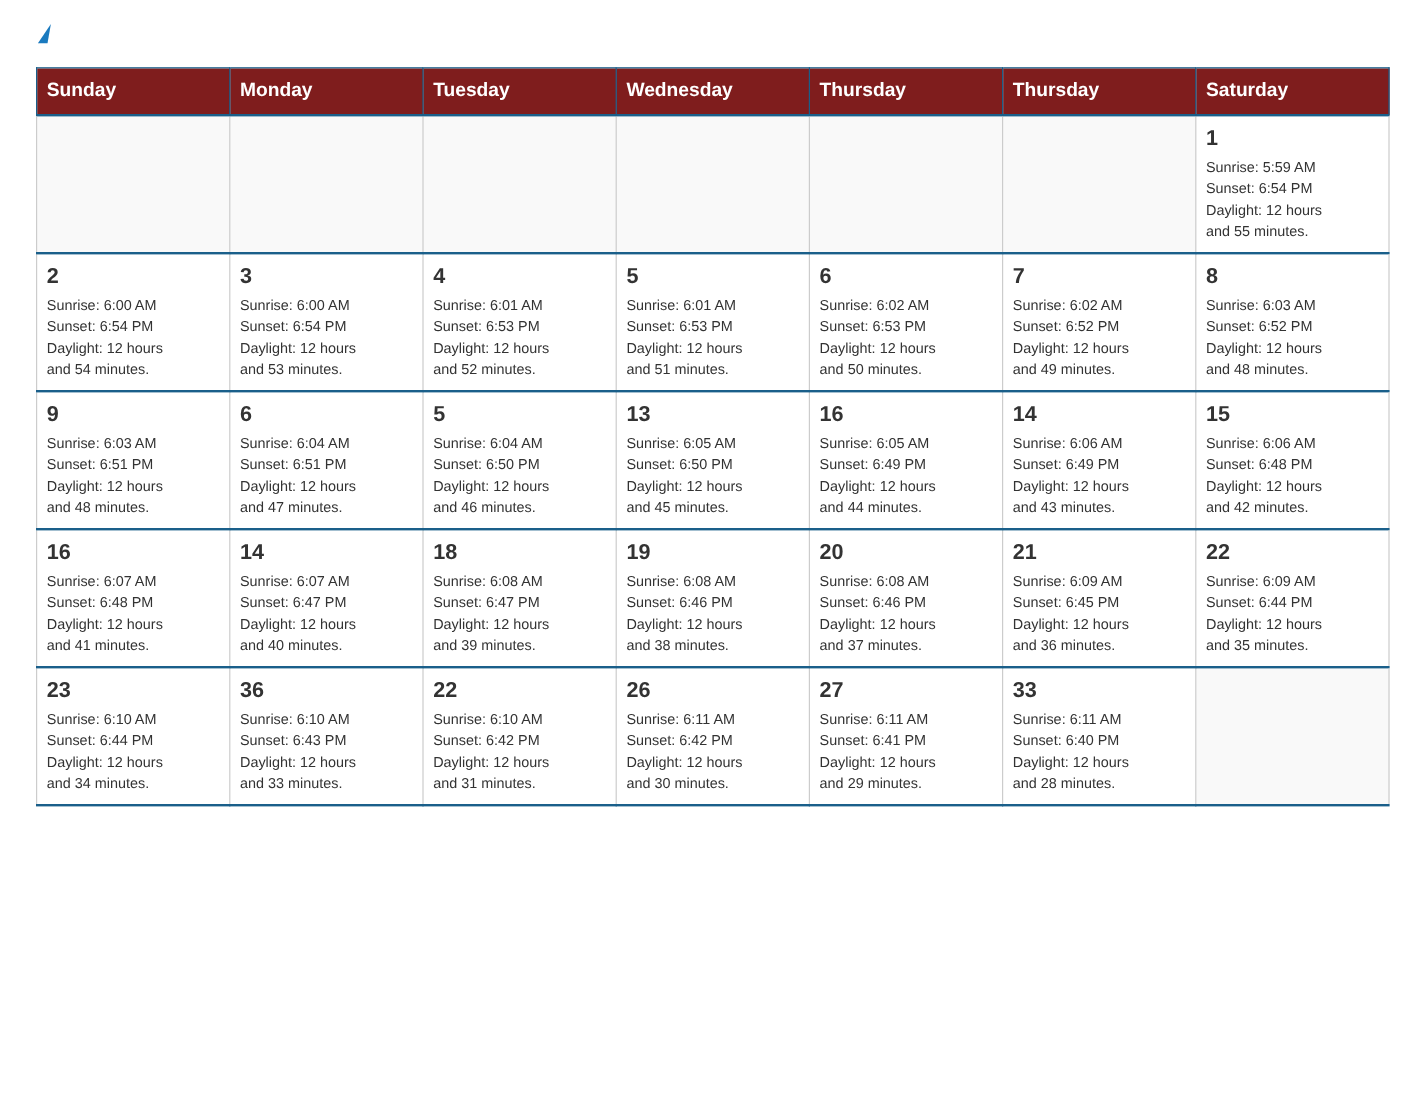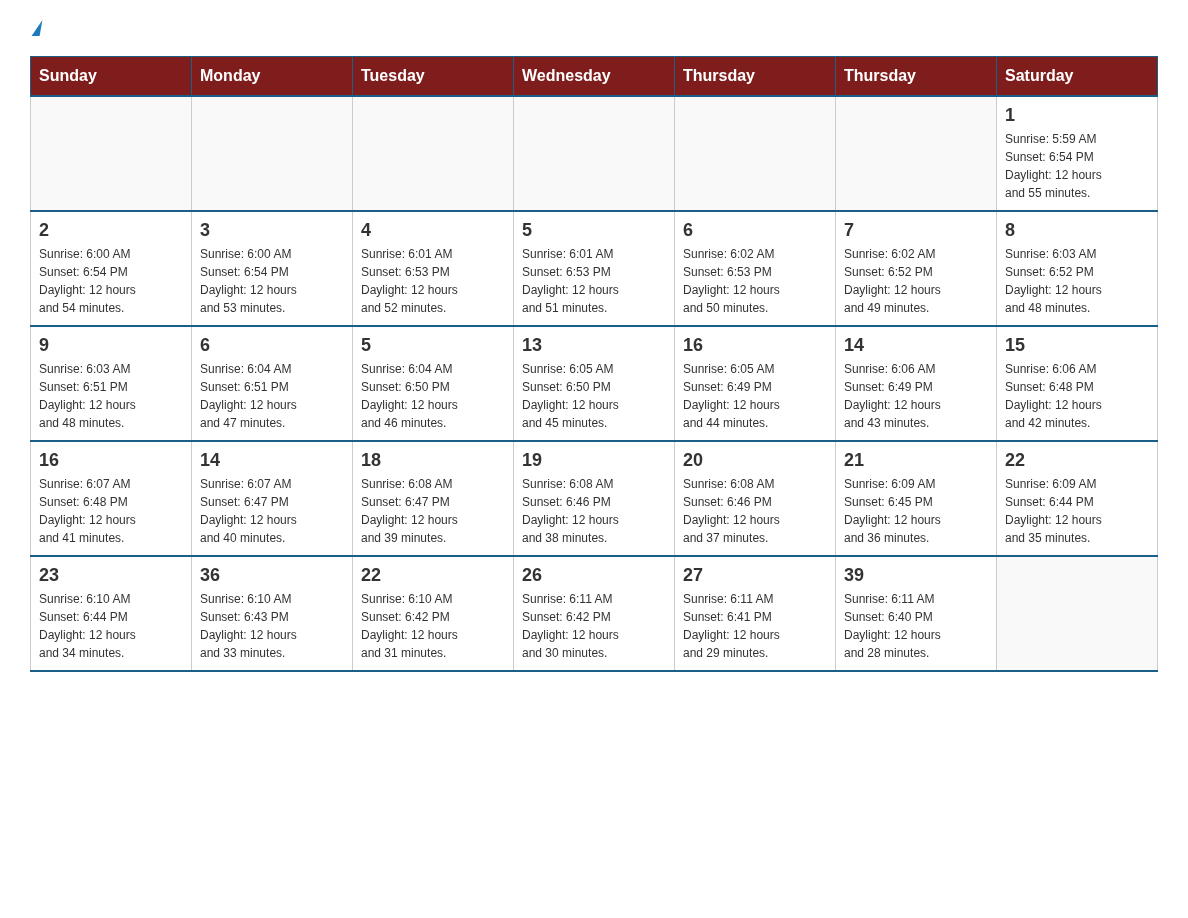--- a/index.html
+++ b/index.html
@@ -322,21 +322,21 @@
 and 30 minutes.</div>
         </td>
         <td>
           <div class="day-number">27</div>
           <div class="day-info" style="white-space: pre-line;">Sunrise: 6:11 AM
 Sunset: 6:41 PM
 Daylight: 12 hours
 and 29 minutes.</div>
         </td>
         <td>
-          <div class="day-number">39</div>
+          <div class="day-number">33</div>
           <div class="day-info" style="white-space: pre-line;">Sunrise: 6:11 AM
 Sunset: 6:40 PM
 Daylight: 12 hours
 and 28 minutes.</div>
         </td>
         <td class="empty"></td>
       </tr>
     </tbody>
 </table>
 

